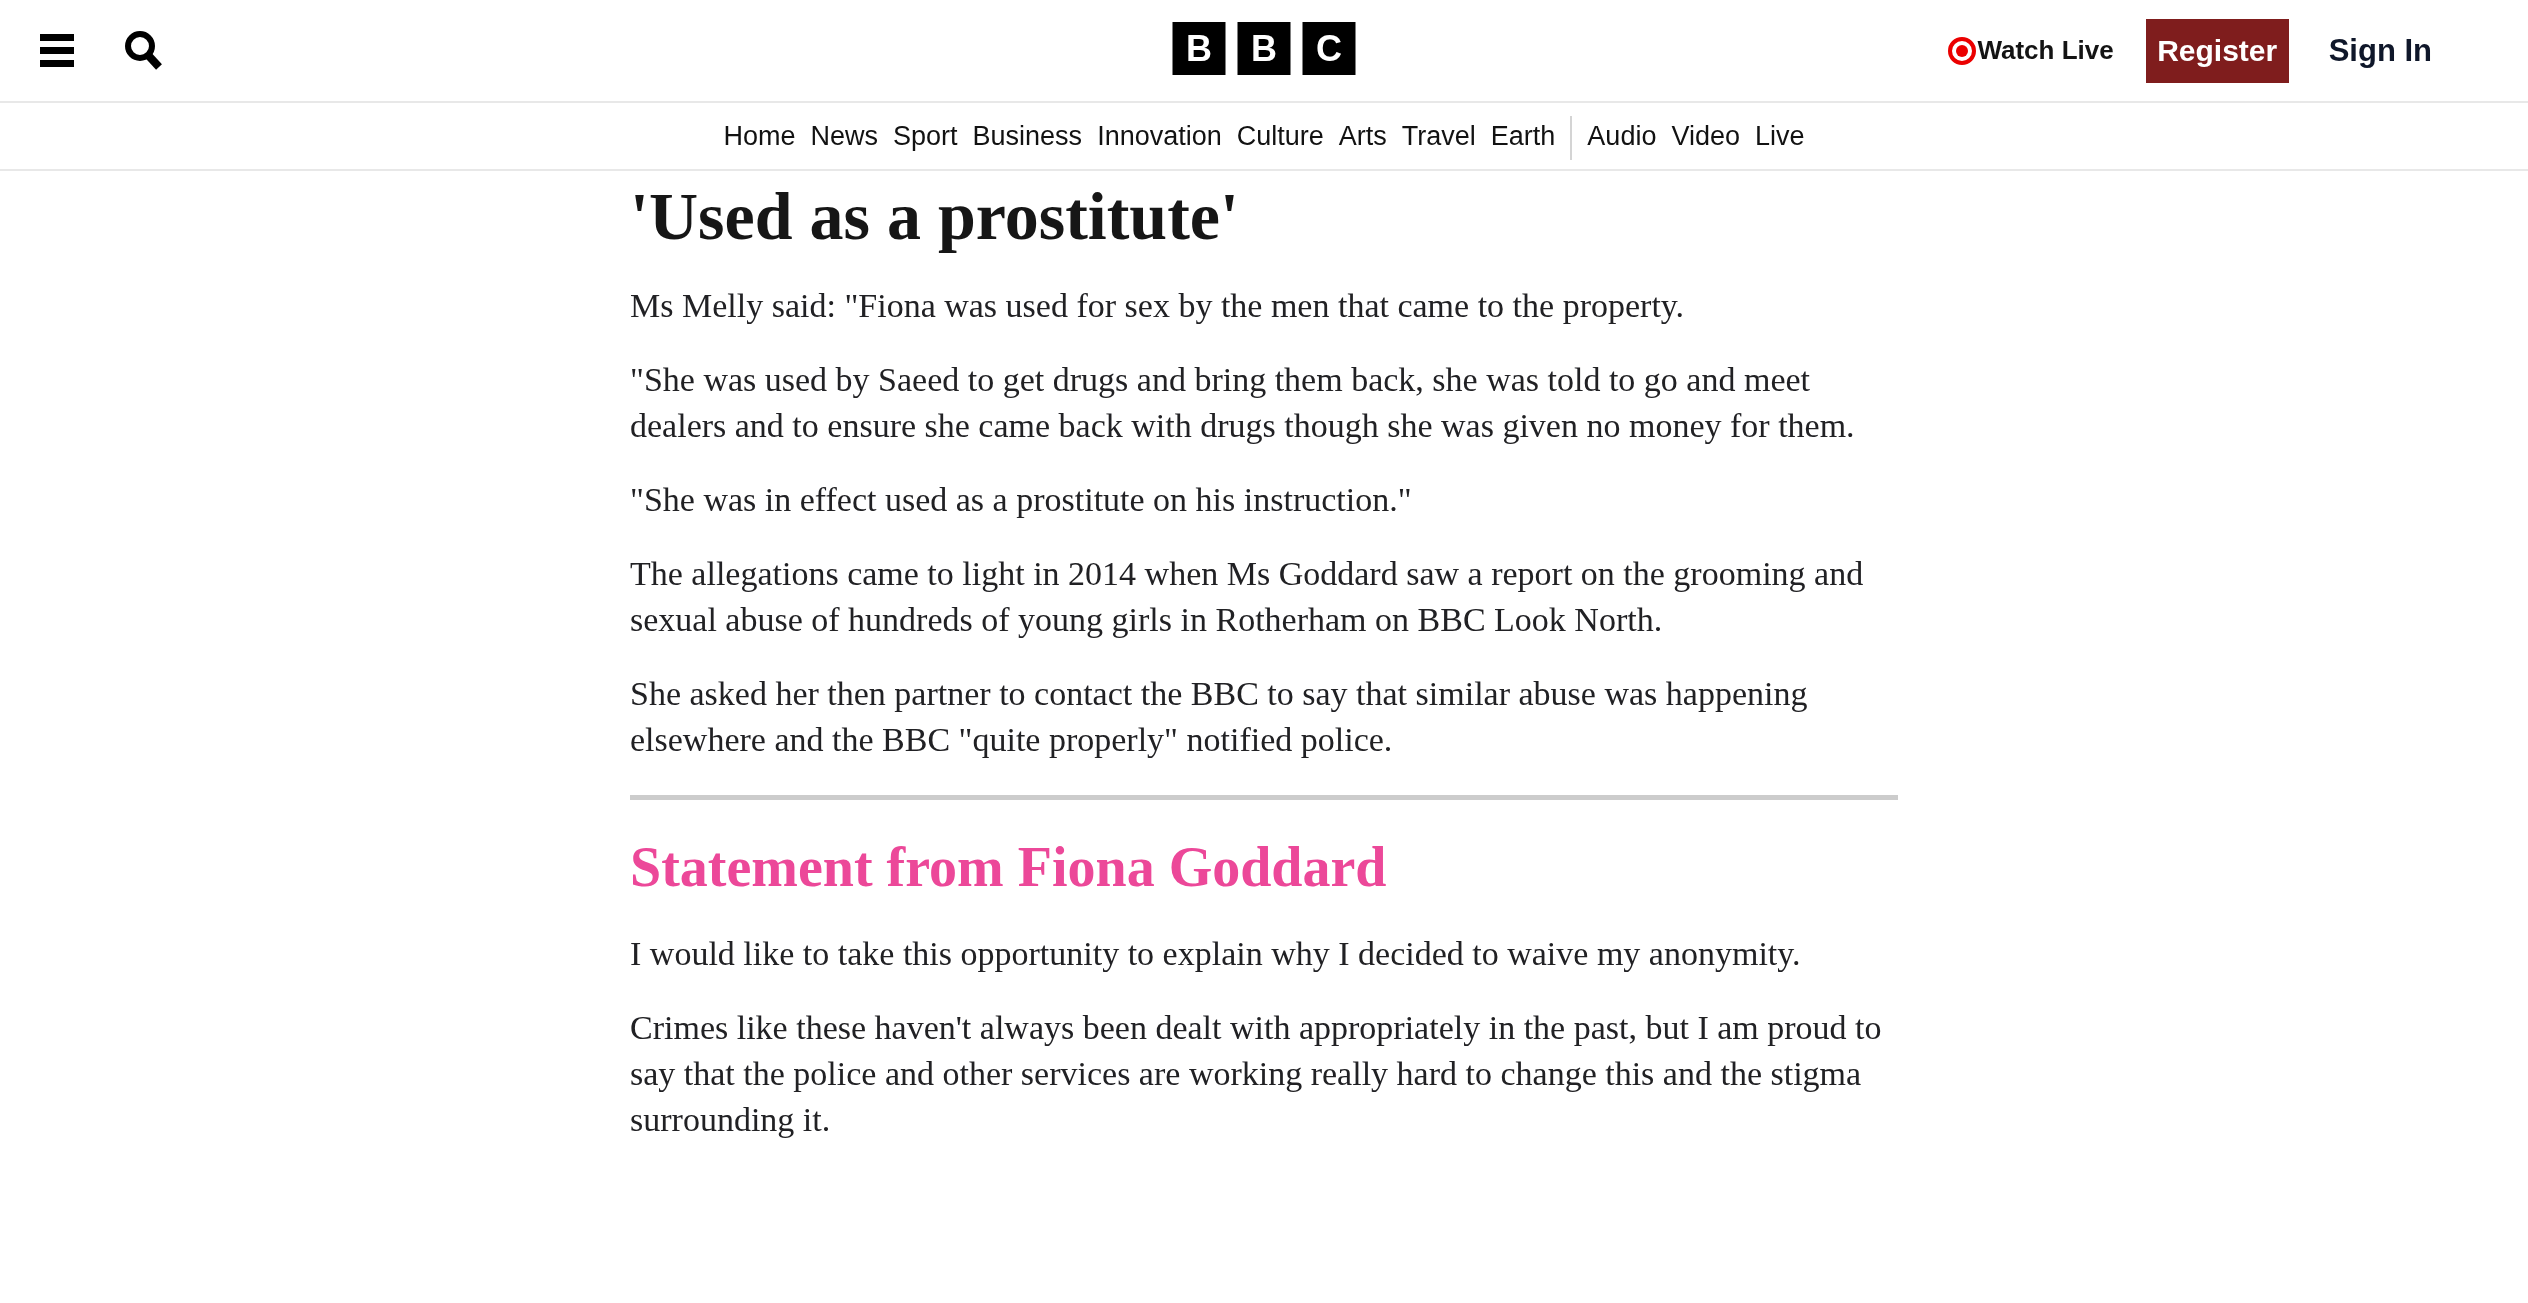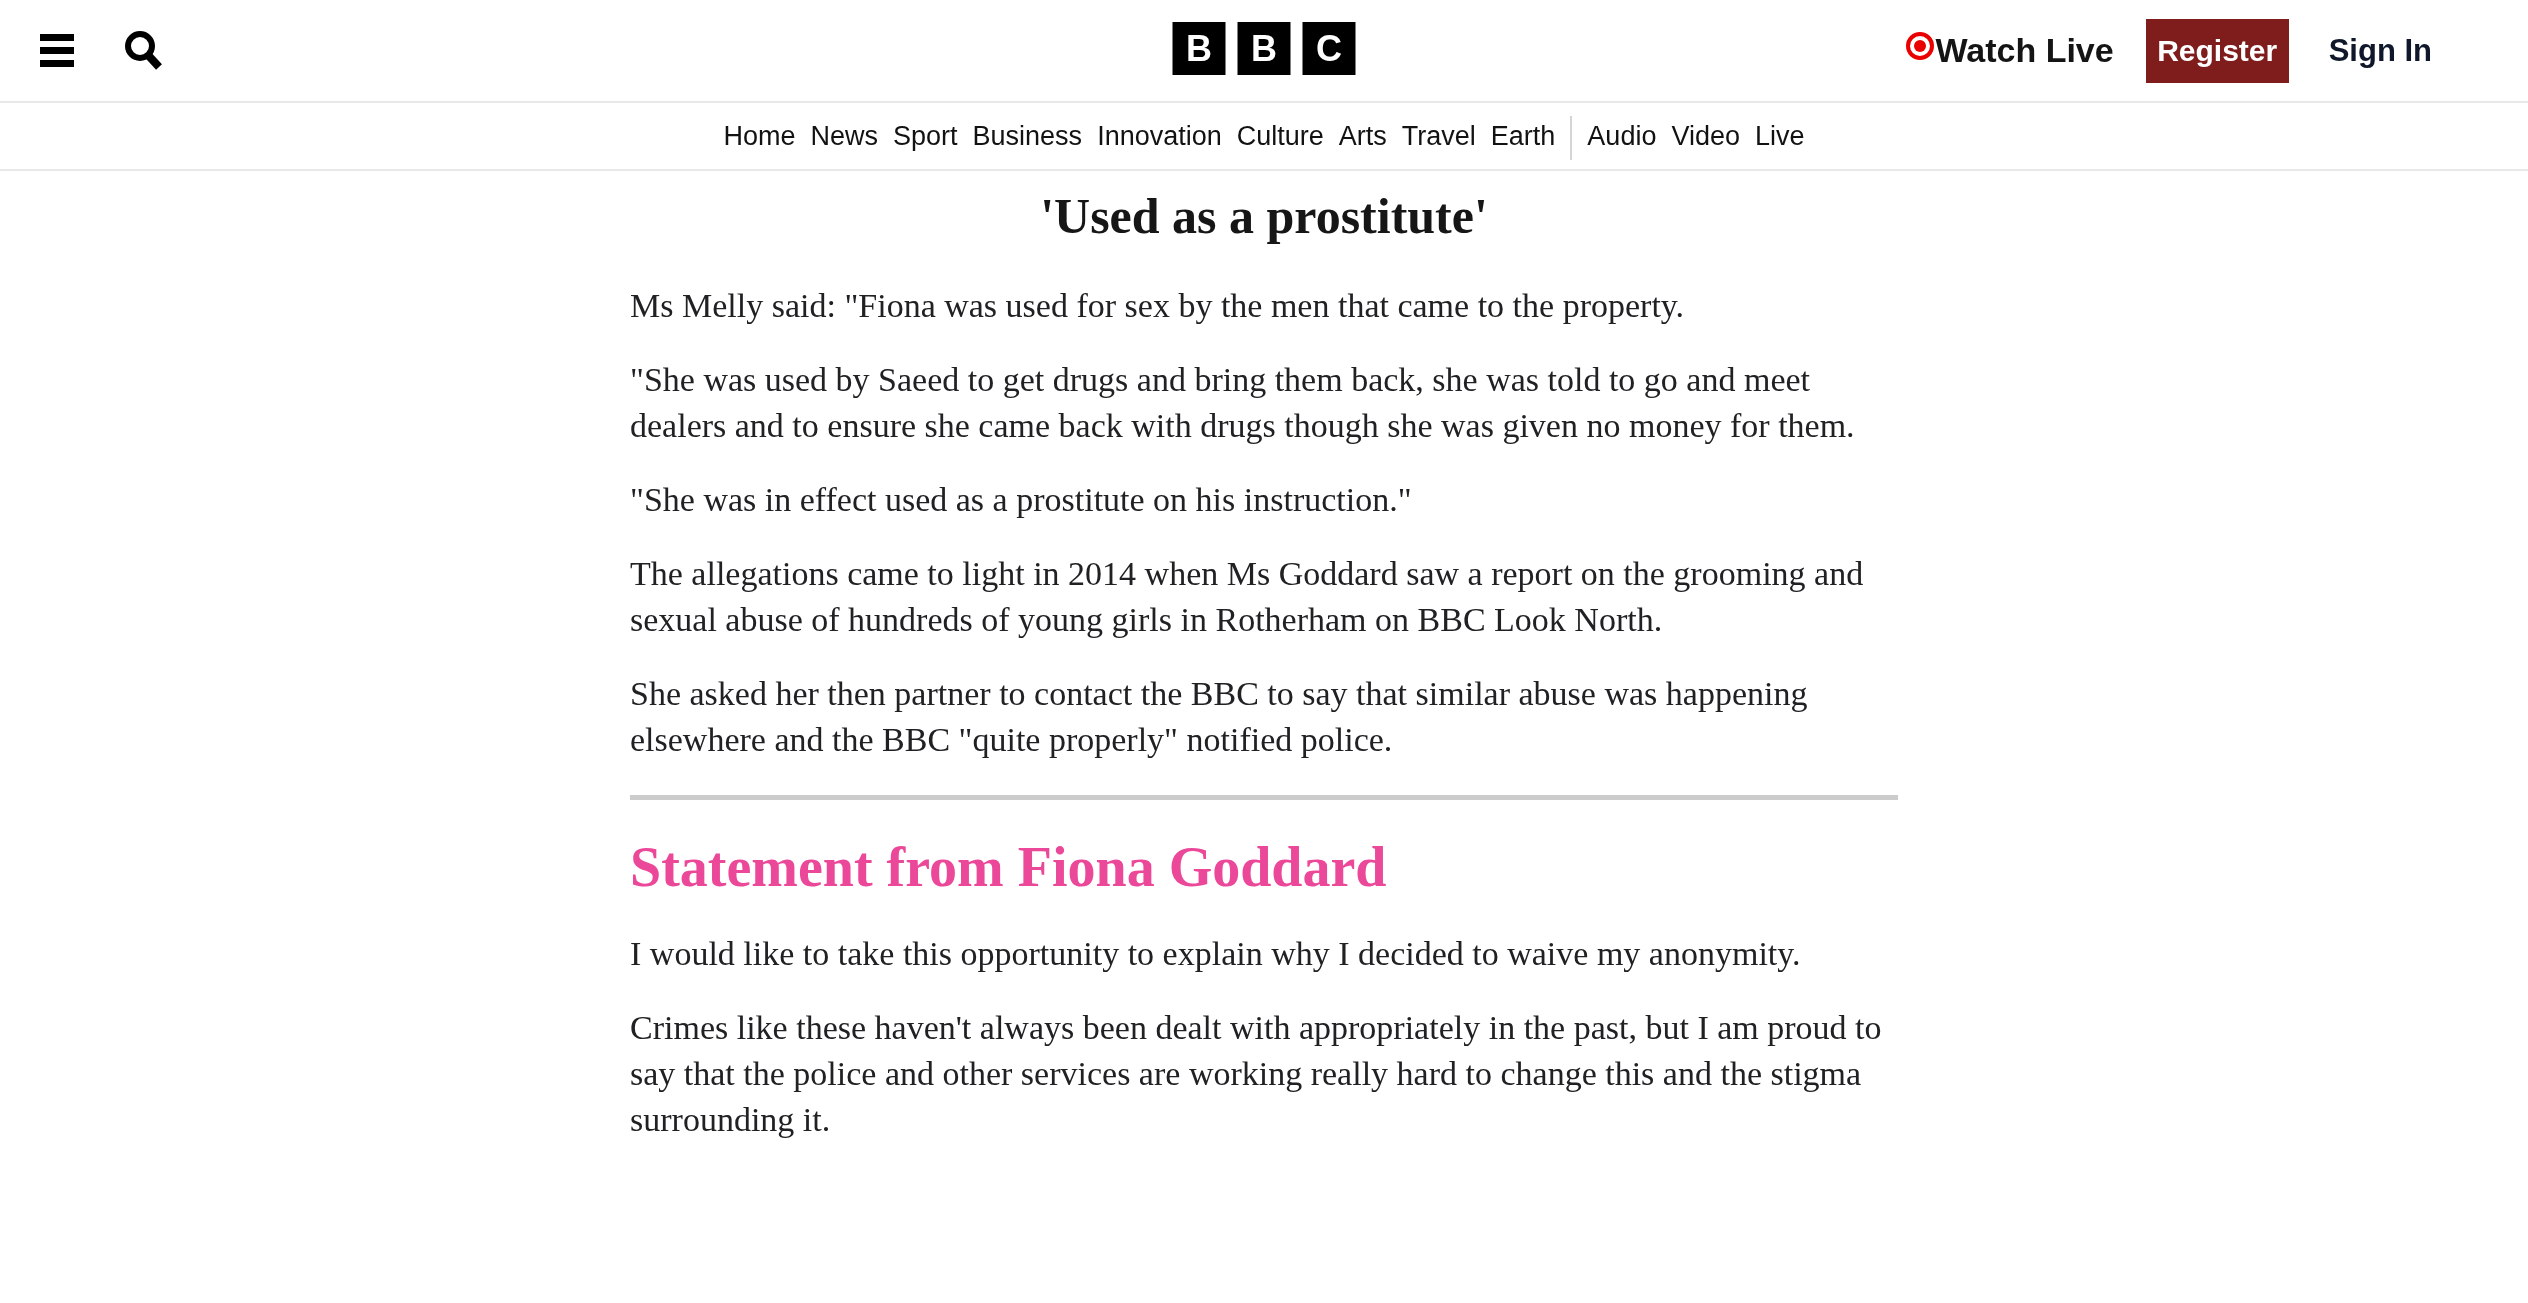--- a/index.html
+++ b/index.html
@@ -42,23 +42,23 @@
     background: none; border: none;
   }
   .brand .blk {
     width: 53px; height: 53px; background: #000; color: #fff;
     display: flex; align-items: center; justify-content: center;
     font-weight: 700; font-size: 36px; font-family: "Liberation Sans", sans-serif;
   }
 
   .topbar-right { margin-left: auto; display: flex; align-items: center; }
   .watch-live {
-    display: flex; 
+    display: flex; align-items: center; 
     background: none; border: none; cursor: pointer;
-    font-weight: 700; font-size: 34px; color: #141414;
+    font-weight: 700; font-size: 26px; color: #141414;
     font-family: "Liberation Sans", sans-serif;
   }
   .register-btn {
     margin-left: 32px;
     width: 143px; height: 64px;
     background: #7f1d1d; color: #ffffff;
     border: none; cursor: pointer;
     font-weight: 700; font-size: 30px;
     font-family: "Liberation Sans", sans-serif;
     display: flex; align-items: center; justify-content: center;
@@ -86,24 +86,23 @@
   .nav-divider { width: 2px; height: 44px; background: #d4d4d4; margin-top: 4px; }
 
   
   .article {
     width: 1268px;
     margin: 0 auto;
     font-family: "Liberation Serif", serif;
   }
   .crosshead-1 {
     font-family: "Liberation Serif", serif;
-    font-size: 50px; line-height: 58px; font-weight: 700;
+    font-size: 68px; line-height: 58px; font-weight: 700;
     color: #161616;
     margin: 16px 0 38px 0;
-    text-align: center;
   }
   .crosshead-2 {
     font-family: "Liberation Serif", serif;
     font-size: 56px; line-height: 64px; font-weight: 700;
     color: #ec4899;
     margin: 0 0 32px 0;
   }
   .article p {
     font-size: 34px; line-height: 46px;
     color: #212124;

